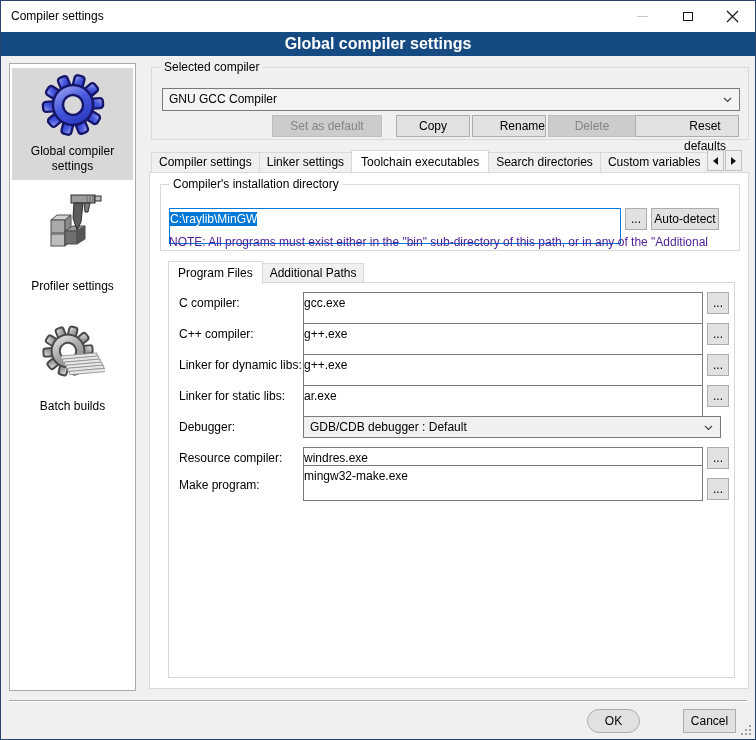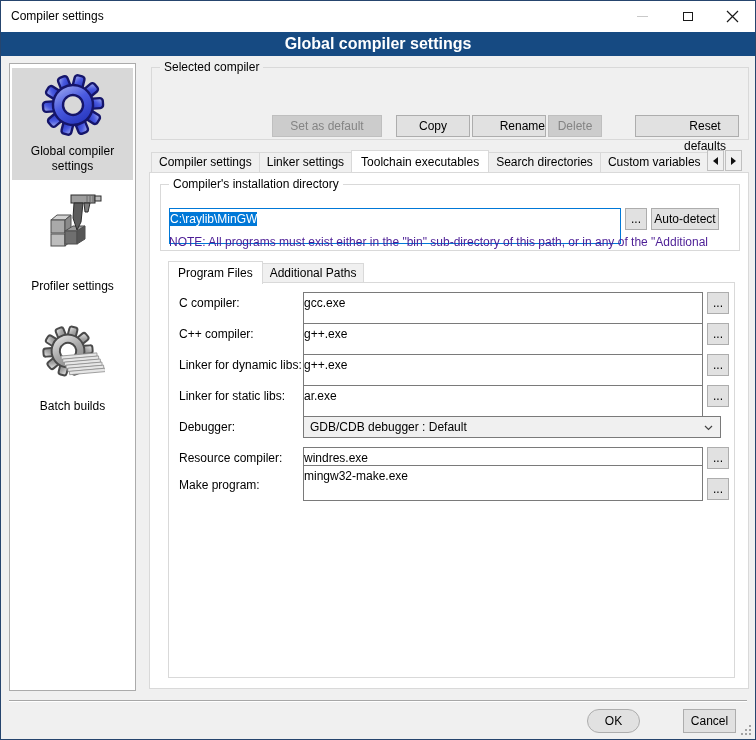--- a/index.html
+++ b/index.html
@@ -234,24 +234,30 @@
           <rect x="5.6" y="12.8" width="36" height="3.4"></rect>
           <rect x="7" y="16" width="36" height="3.4"></rect>
         </g>
       </svg>
       <div class="side-label">Batch builds</div>
     </div>
   </div>
 
   <div id="grp-compiler" class="groupbox">
     <span class="gb-label on-gray">Selected compiler</span>
+    <div id="compiler-combo" class="combo">
+      <span>GNU GCC Compiler</span>
+      <svg class="chev" width="9" height="6" viewBox="0 0 9 6">
+        <polyline points="1,1 4.5,4.5 8,1" fill="none" stroke="#444" stroke-width="1.2"></polyline>
+      </svg>
+    </div>
     <div class="btn disabled" style="left:120px; top:47px; width:110px;">Set as default</div>
     <div class="btn" style="left:244px; top:47px; width:74px;">Copy</div>
     <div class="btn" style="left:320px; top:47px; width:74px;text-align:right;">Rename</div>
-    <div class="btn disabled" style="left:396px; top:47px; width:54px;">Delete</div>
+    <div class="btn disabled" style="left:396px; top:47px; width:88px;">Delete</div>
     <div class="btn" style="left:483px; top:47px; width:104px;padding-left:36px;">Reset defaults</div>
   </div>
 
   <div class="tabstrip">
     <div class="tab">Compiler settings</div>
     <div class="tab">Linker settings</div>
     <div class="tab active">Toolchain executables</div>
     <div class="tab">Search directories</div>
     <div class="tab">Custom variables</div>
 

